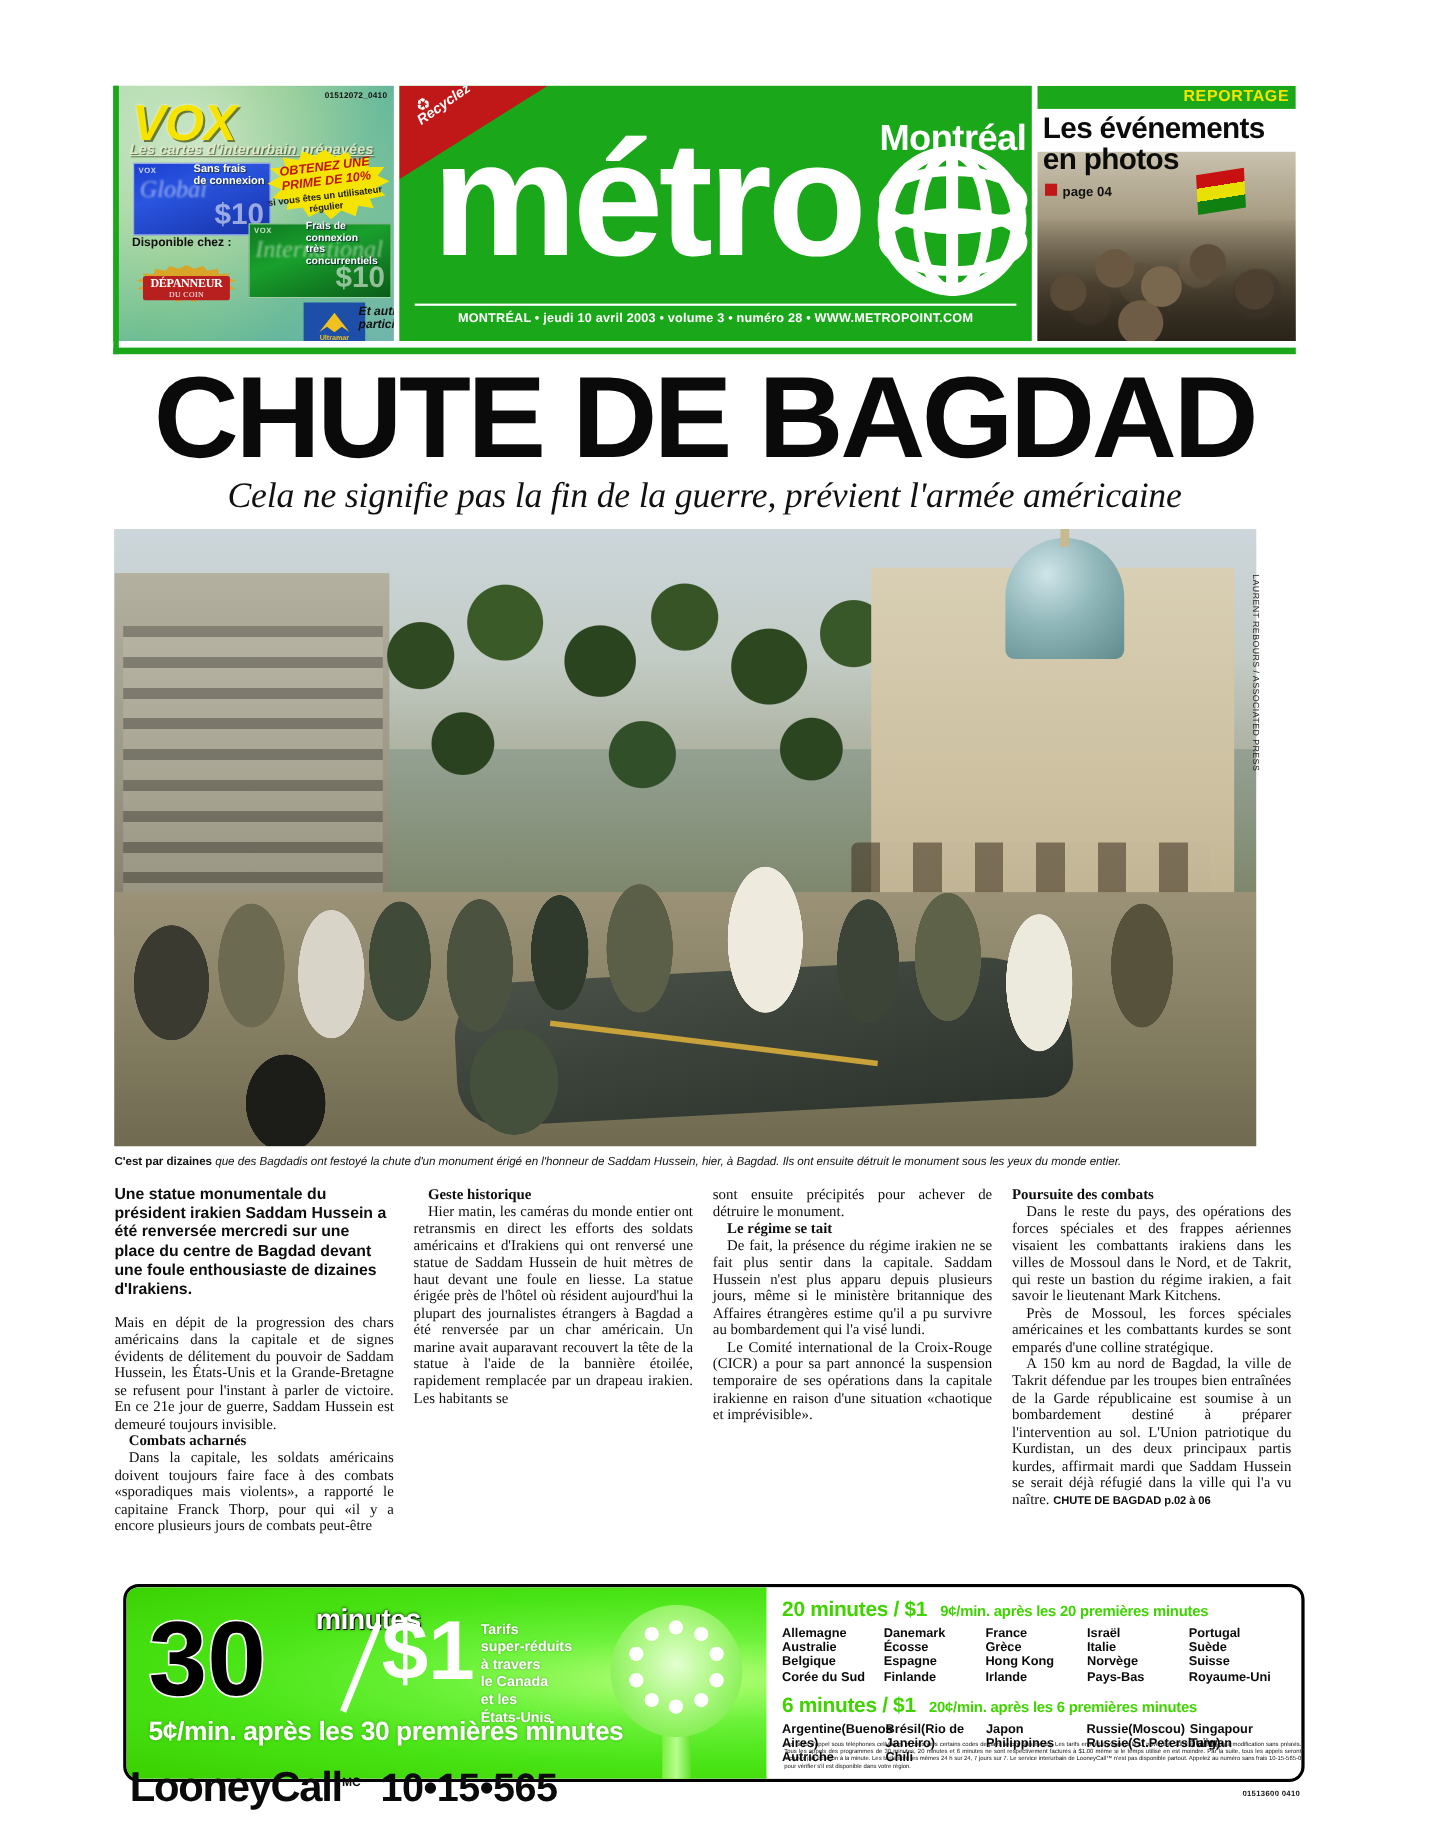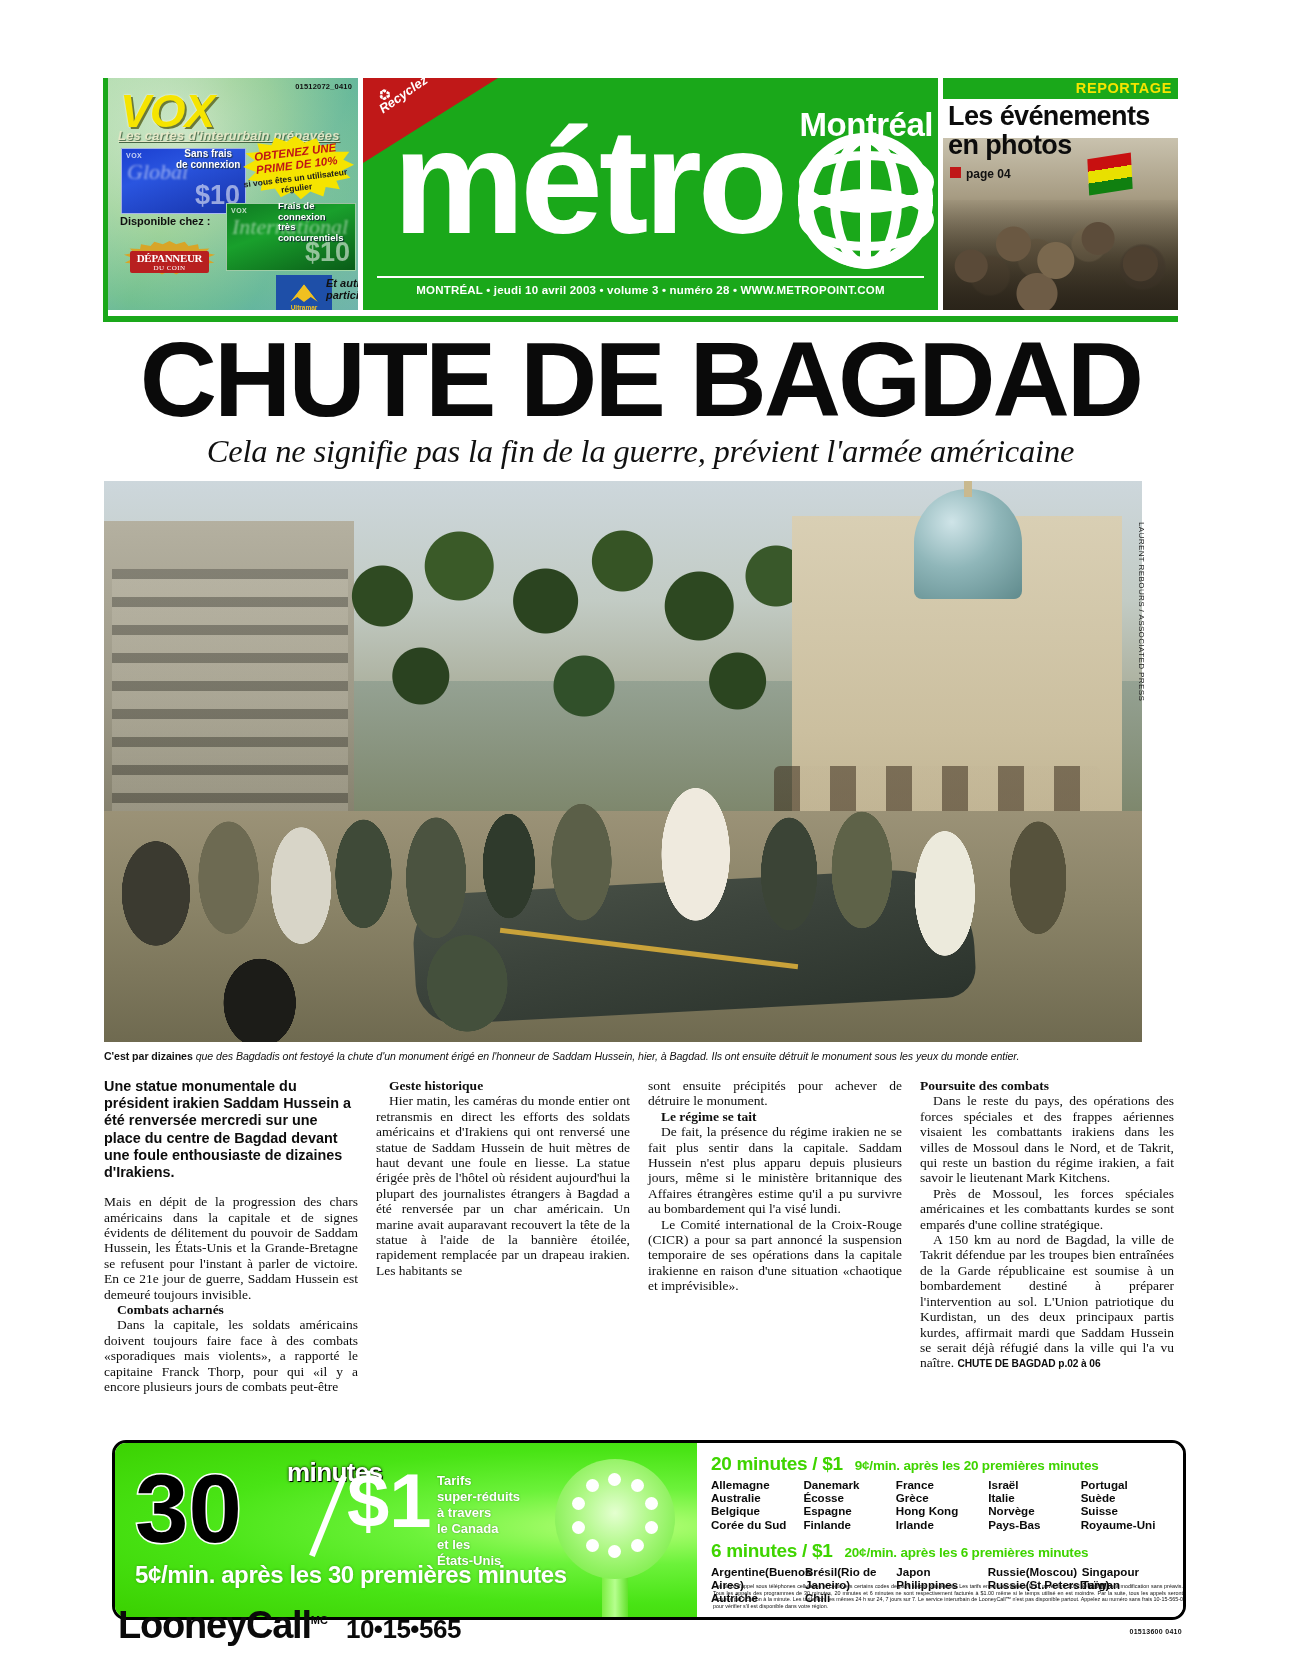--- a/index.html
+++ b/index.html
@@ -77,21 +77,20 @@
   .vox-card-amt {
     position: absolute; right: 5px; bottom: 2px;
     font-family: "Liberation Sans", sans-serif; font-weight: bold;
     font-size: 27px; color: rgba(255,255,255,.55); filter: blur(.6px);
   }
   .vox-nofee {
     position: absolute; left: 68px; top: 70px;
     font-family: "Liberation Sans", sans-serif; font-size: 10px;
     font-weight: bold; color: #fff; line-height: 11px;
     text-shadow: 1px 1px 1px #234;
-    text-align: center;
   }
   .vox-fee {
     position: absolute; left: 170px; top: 123px;
     font-family: "Liberation Sans", sans-serif; font-size: 9.5px;
     font-weight: bold; color: #fff; line-height: 10.5px;
     text-shadow: 1px 1px 1px #123;
   }
   .vox-burst {
     position: absolute; left: 128px; top: 58px;
     width: 118px; height: 72px;
@@ -522,21 +521,21 @@
     position: absolute; left: 118px; top: 1604px;
     display: flex; align-items: baseline; gap: 18px;
   }
   .looney-name {
     font-family: "Liberation Sans", sans-serif; font-weight: bold;
     font-size: 38px; color: #0a0a0a; letter-spacing: -1.2px;
   }
   .looney-mc { font-size: 11px; vertical-align: super; letter-spacing: 0; }
   .looney-num {
     font-family: "Liberation Sans", sans-serif; font-weight: bold;
-    font-size: 26px; color: #0a0a0a; letter-spacing: -.5px;
+    font-size: 36px; color: #0a0a0a; letter-spacing: -.5px;
   }
   .adcode {
     position: absolute; right: 118px; top: 1628px;
     font-family: "Liberation Sans", sans-serif; font-size: 7px;
     font-weight: bold; color: #111; letter-spacing: .3px;
   }
 </style>
 </head>
 <body>
 

